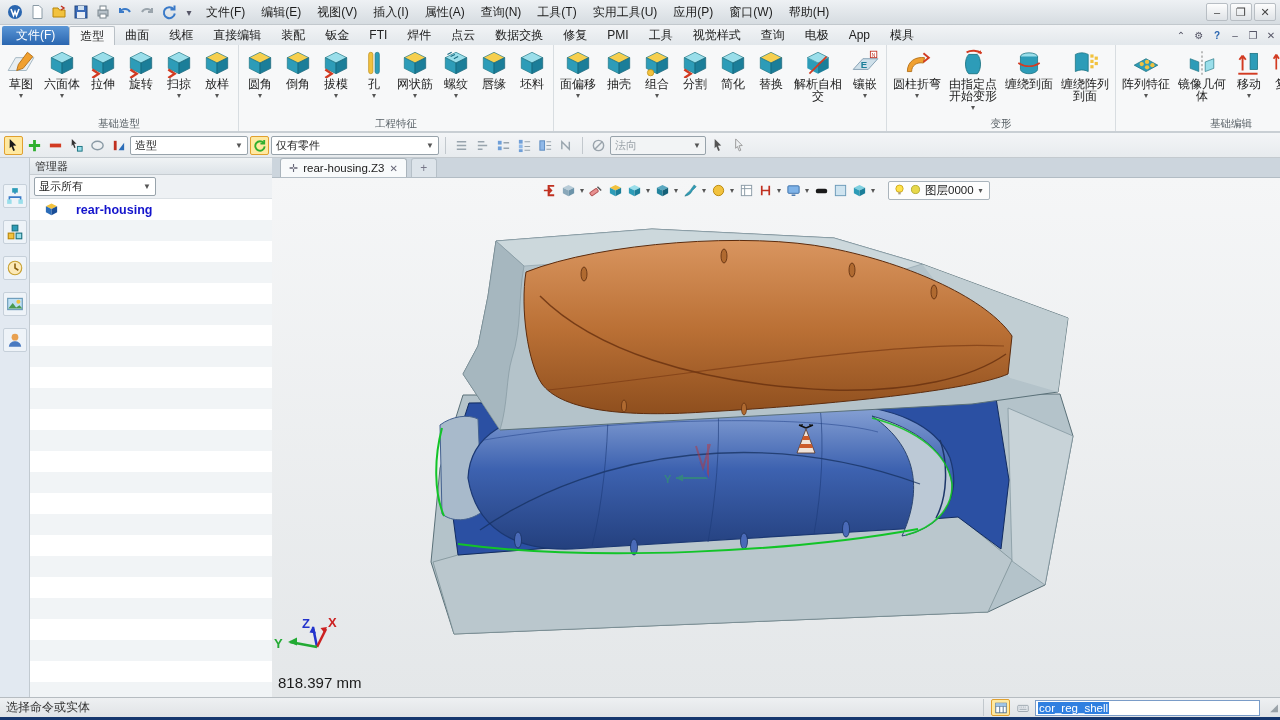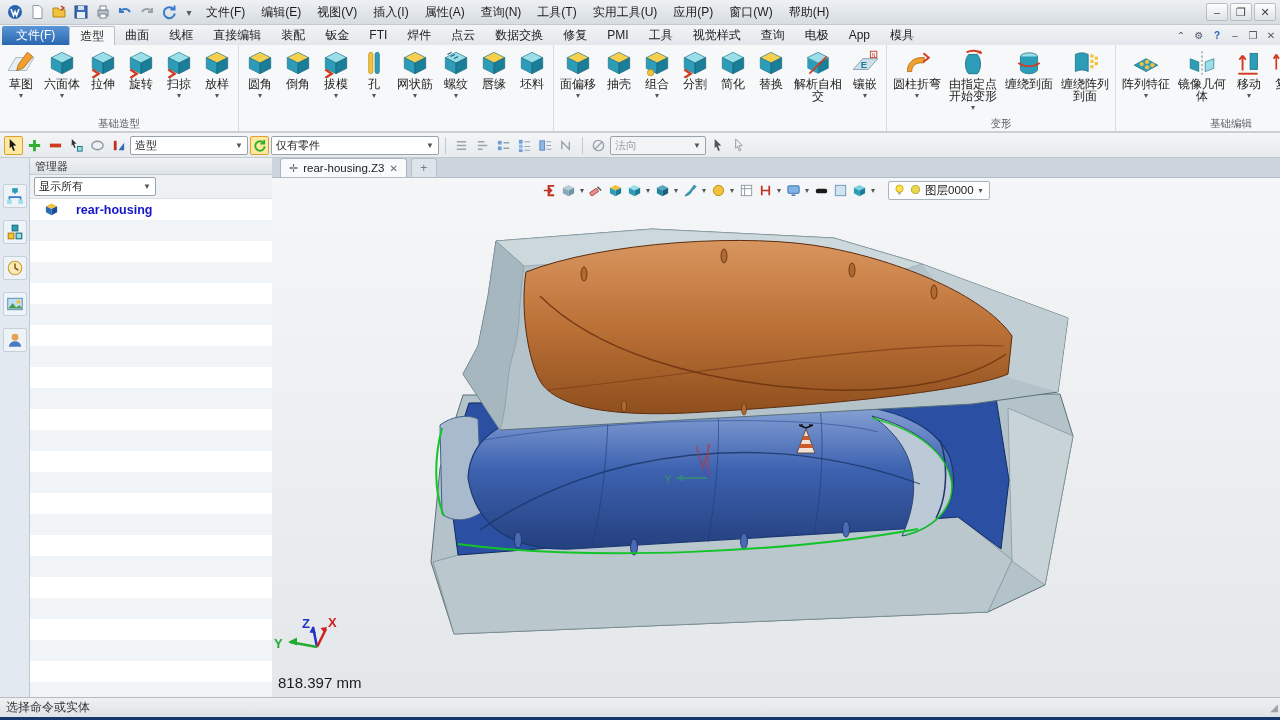--- a/index.html
+++ b/index.html
@@ -320,20 +320,21 @@
         <div class="ritem">
           <span class="ricon"><svg viewBox="0 0 28 28">
               <path d="M14 4 24 9 14 14 4 9Z" fill="#9adeea" stroke="#19717f" stroke-width=".6"></path>
               <path d="M4 9 14 14 14 24 4 19Z" fill="#2d9cb8" stroke="#19717f" stroke-width=".6"></path>
               <path d="M24 9 14 14 14 24 24 19Z" fill="#1b7e99" stroke="#155f74" stroke-width=".6"></path>
             </svg></span>
           <span class="rlbl">坯料</span>
           <span class="arr"></span>
         </div>
       </div>
+      <div class="rtitle">工程特征</div>
     </div>
     <div class="rgroup">
       <div class="ritems">
         <div class="ritem">
           <span class="ricon"><svg viewBox="0 0 28 28">
               <path d="M14 4 24 9 14 14 4 9Z" fill="#f6cf4e" stroke="#19717f" stroke-width=".6"></path>
               <path d="M4 9 14 14 14 24 4 19Z" fill="#2d9cb8" stroke="#19717f" stroke-width=".6"></path>
               <path d="M24 9 14 14 14 24 24 19Z" fill="#1b7e99" stroke="#155f74" stroke-width=".6"></path>
             </svg></span>
           <span class="rlbl">面偏移</span>
@@ -916,15 +917,34 @@
         </div>
       </div>
 
       <div id="dim-label">818.397 mm</div>
     </div>
   </div>
 </div>
 
 <div id="statusbar" class="abs">
   <span id="status-msg">选择命令或实体</span>
+  <div class="right">
+    <span class="vsep"></span>
+    <span class="sbtn hl">
+        <svg viewBox="0 0 16 16">
+          <rect x="2" y="2.5" width="12" height="11" fill="#fff" stroke="#4a6a8a"></rect>
+          <path d="M2 6 h12 M6.5 2.5 v11 M10.5 2.5 v11" stroke="#4a6a8a"></path>
+          <rect x="2" y="2.5" width="12" height="3.5" fill="#9ec4e8"></rect>
+        </svg>
+      </span>
+    <span class="sbtn">
+        <svg viewBox="0 0 16 16">
+          <rect x="2" y="5" width="12" height="7" rx="1" fill="#e4e8ec" stroke="#99a4ac"></rect>
+          <path d="M4 7 h1 M6 7 h1 M8 7 h1 M10 7 h1 M4 9.5 h8" stroke="#99a4ac"></path>
+        </svg>
+      </span>
+    <div id="cmd-input">
+      <span class="sel">cor_reg_shell</span>
+    </div>
+  </div>
   <span id="grip">◢</span>
 </div>
 <div id="bottomstrip" class="abs"></div>
 
 </body></html>

